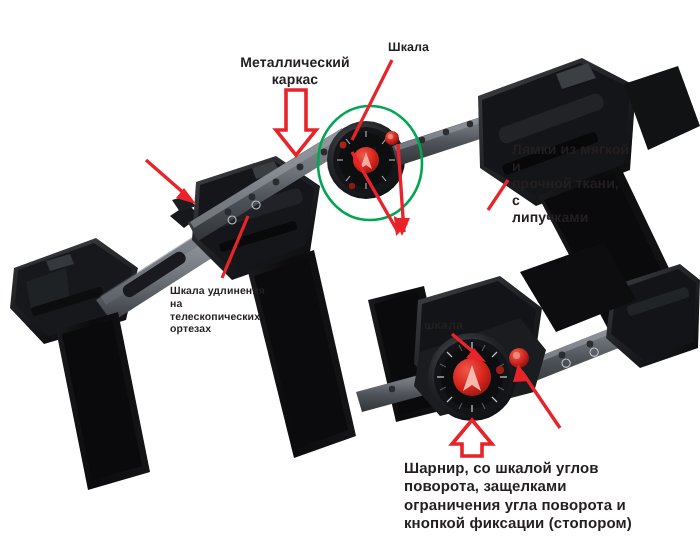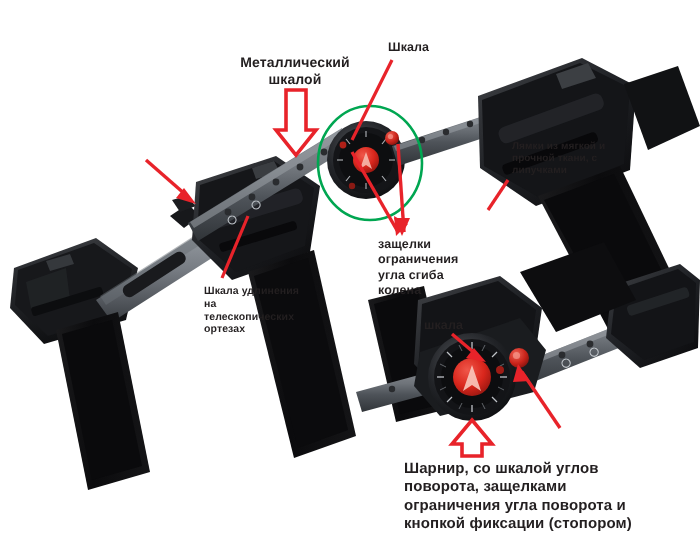--- a/index.html
+++ b/index.html
@@ -32,22 +32,22 @@
     color: #231f20;
     font-weight: bold;
     line-height: 1.22;
     white-space: pre-line;
     letter-spacing: 0.1px;
     text-rendering: geometricPrecision;
   }
   .c-telescopic { left: 59px;  top: 119px; font-size: 11.5px; width: 160px; }
   .c-frame      { left: 232px; top: 54px;  font-size: 14px;  width: 126px; text-align: center; }
   .c-hinge      { left: 388px; top: 40px;  font-size: 12.5px; }
-  .c-straps     { left: 512px; top: 141px; font-size: 10px; width: 118px; }
-  .c-scale-ext  { left: 170px; top: 285px; font-size: 10.5px; width: 104px; margin-left: 34px; }
+  .c-straps     { left: 512px; top: 141px; font-size: 14px; width: 118px; }
+  .c-scale-ext  { left: 170px; top: 285px; font-size: 10.5px; width: 104px; }
   .c-latches    { left: 378px; top: 237px; font-size: 12.5px; width: 112px; }
   .c-scale      { left: 424px; top: 318px; font-size: 12.5px; }
   .c-lock-btn   { left: 534px; top: 434px; font-size: 9.5px;  width: 160px; }
   .c-hinge-full { left: 404px; top: 460px; font-size: 15px; width: 250px; }
 
   
   #annot {
     position: absolute;
     inset: 0;
     pointer-events: none;
@@ -336,37 +336,33 @@
       <path d="M518,364 L530,381 L513,382 Z" fill="#e8232a"></path>
     </g>
 
     <g>
       <path d="M472,420 L492,444 L482,444 L482,456 L462,456 L462,444 L452,444 Z" fill="#ffffff" stroke="#e8232a" stroke-width="3.6" stroke-linejoin="miter"></path>
     </g>
   </svg>
 
 
   <div class="callout c-frame">Металлический
-шкалой</div>
+каркас</div>
 
   <div class="callout c-hinge">Шкала</div>
 
   <div class="callout c-straps">Лямки из мягкой и
 прочной ткани, с
 липучками</div>
 
   <div class="callout c-scale-ext">Шкала удлинения
 на
 телескопических
 ортезах</div>
 
-  <div class="callout c-latches">защелки
-ограничения
-угла сгиба
-колена</div>
 
   <div class="callout c-scale">шкала</div>
 
 
   <div class="callout c-hinge-full">Шарнир, со шкалой углов
 поворота, защелками
 ограничения угла поворота и
 кнопкой фиксации (стопором)</div>
 
 </div>

